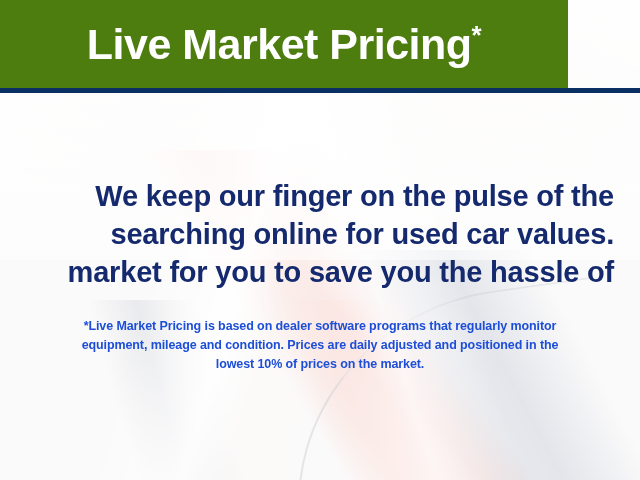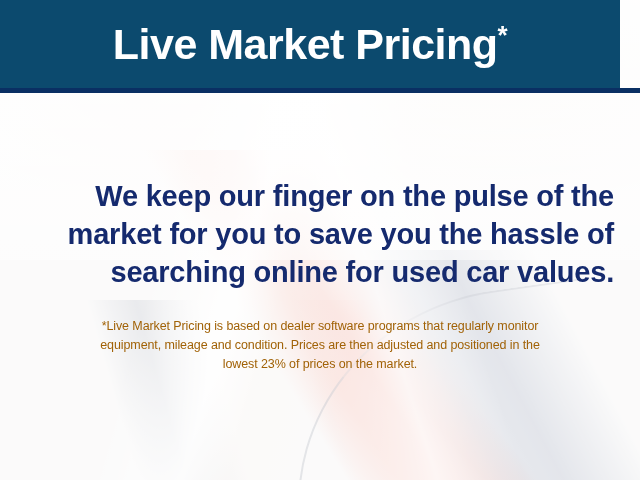--- a/index.html
+++ b/index.html
@@ -114,23 +114,23 @@
     height: 260px;
     background: linear-gradient(180deg, rgba(255,255,255,0.92) 0%, rgba(255,255,255,0.80) 55%, rgba(255,255,255,0.55) 100%);
     bottom: auto;
   }
 
   
   .header-band {
     position: absolute;
     top: 0;
     left: 0;
-    width: 620px;
+    width: 568px;
     height: 88px;
-    background: #0c4a6e;
+    background: #4d7c0f;
     display: flex;
     align-items: center;
     justify-content: center;
     z-index: 5;
   }
   .header-underline {
     position: absolute;
     top: 88px;
     left: 0;
     width: 640px;
@@ -179,23 +179,23 @@
     display: block;
     white-space: nowrap;
   }
 
   .disclaimer {
     position: absolute;
     top: 224px;
     left: 26px;
     width: 588px;
     text-align: center;
-    color: #a16207;
+    color: #1d4ed8;
     font-size: 12.5px;
-    font-weight: normal;
+    font-weight: bold;
     line-height: 19px;
     letter-spacing: -0.1px;
   }
   .disclaimer-line {
     display: block;
     white-space: nowrap;
   }
 </style>
 </head>
 <body>
@@ -219,24 +219,24 @@
     <div class="header-title">
       <span>Live Market Pricing</span><span class="star">*</span>
     </div>
   </div>
   <div class="header-underline"></div>
 
   <div class="content">
 
     <div class="headline">
       <span class="headline-line">We keep our finger on the pulse of the</span>
+      <span class="headline-line">searching online for used car values.</span>
       <span class="headline-line">market for you to save you the hassle of</span>
-      <span class="headline-line">searching online for used car values.</span>
     </div>
 
     <div class="disclaimer">
       <span class="disclaimer-line">*Live Market Pricing is based on dealer software programs that regularly monitor</span>
-      <span class="disclaimer-line">equipment, mileage and condition. Prices are then adjusted and positioned in the</span>
-      <span class="disclaimer-line">lowest 23% of prices on the market.</span>
+      <span class="disclaimer-line">equipment, mileage and condition. Prices are daily adjusted and positioned in the</span>
+      <span class="disclaimer-line">lowest 10% of prices on the market.</span>
     </div>
 
   </div>
 </div>
 
 </body></html>

